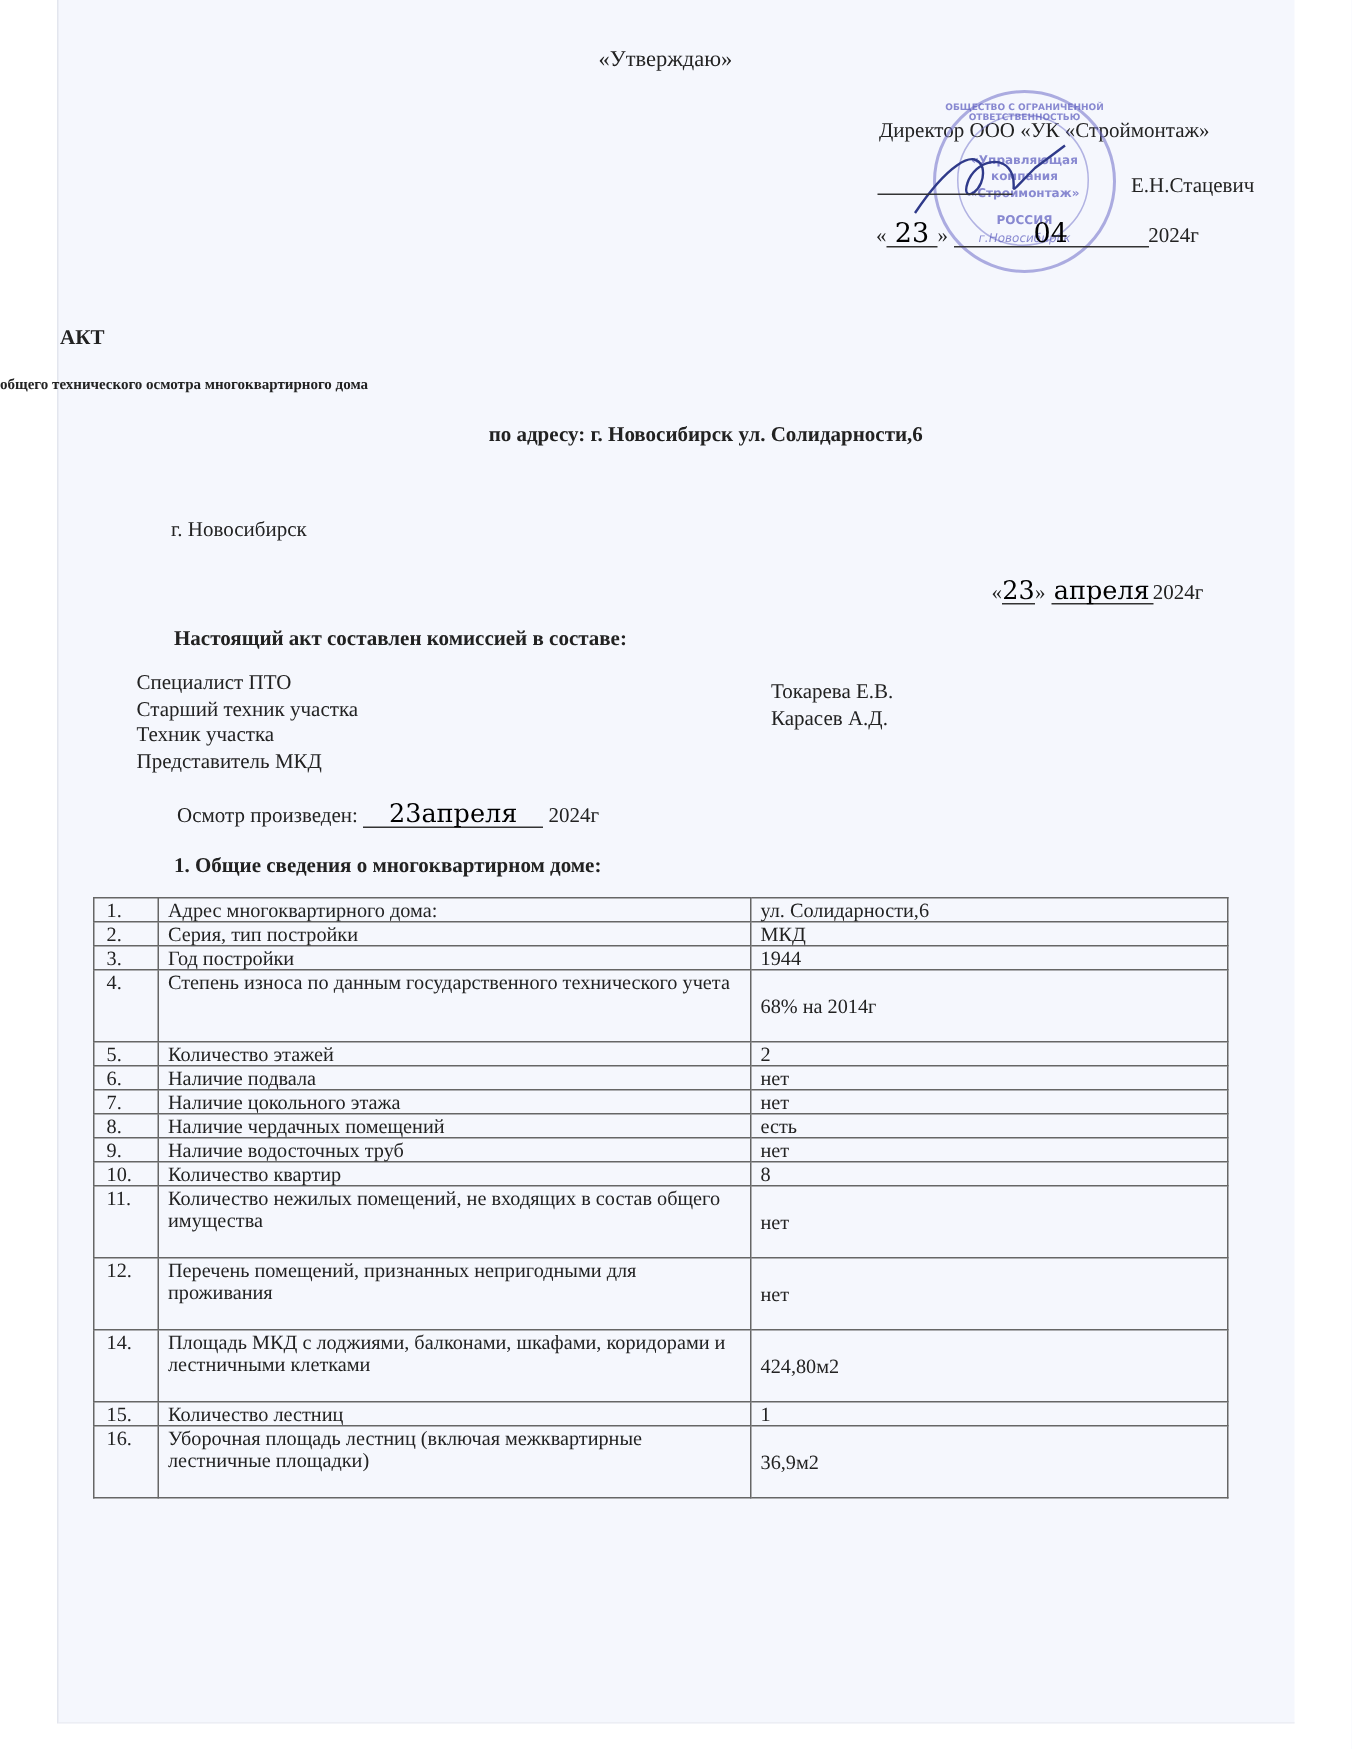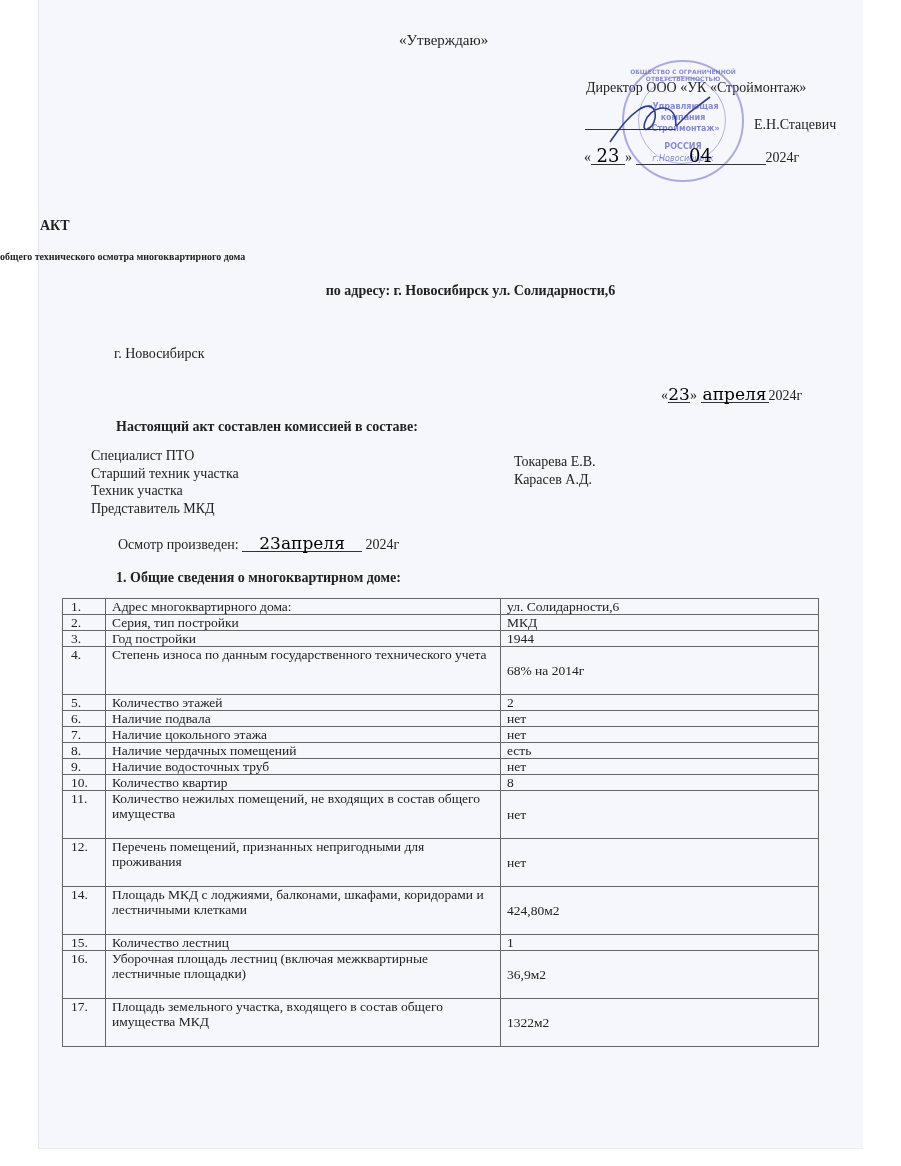--- a/index.html
+++ b/index.html
@@ -170,19 +170,14 @@
       <tr class="single">
         <td class="num">15.</td>
         <td class="name">Количество лестниц</td>
         <td class="val">1</td>
       </tr>
       <tr class="double">
         <td class="num">16.</td>
         <td class="name">Уборочная площадь лестниц (включая межквартирные лестничные площадки)</td>
         <td class="val">36,9м2</td>
       </tr>
-      <tr class="double">
-        <td class="num">17.</td>
-        <td class="name">Площадь земельного участка, входящего в состав общего имущества МКД</td>
-        <td class="val">1322м2</td>
-      </tr>
     </tbody>
 </table>
 
 </body></html>

